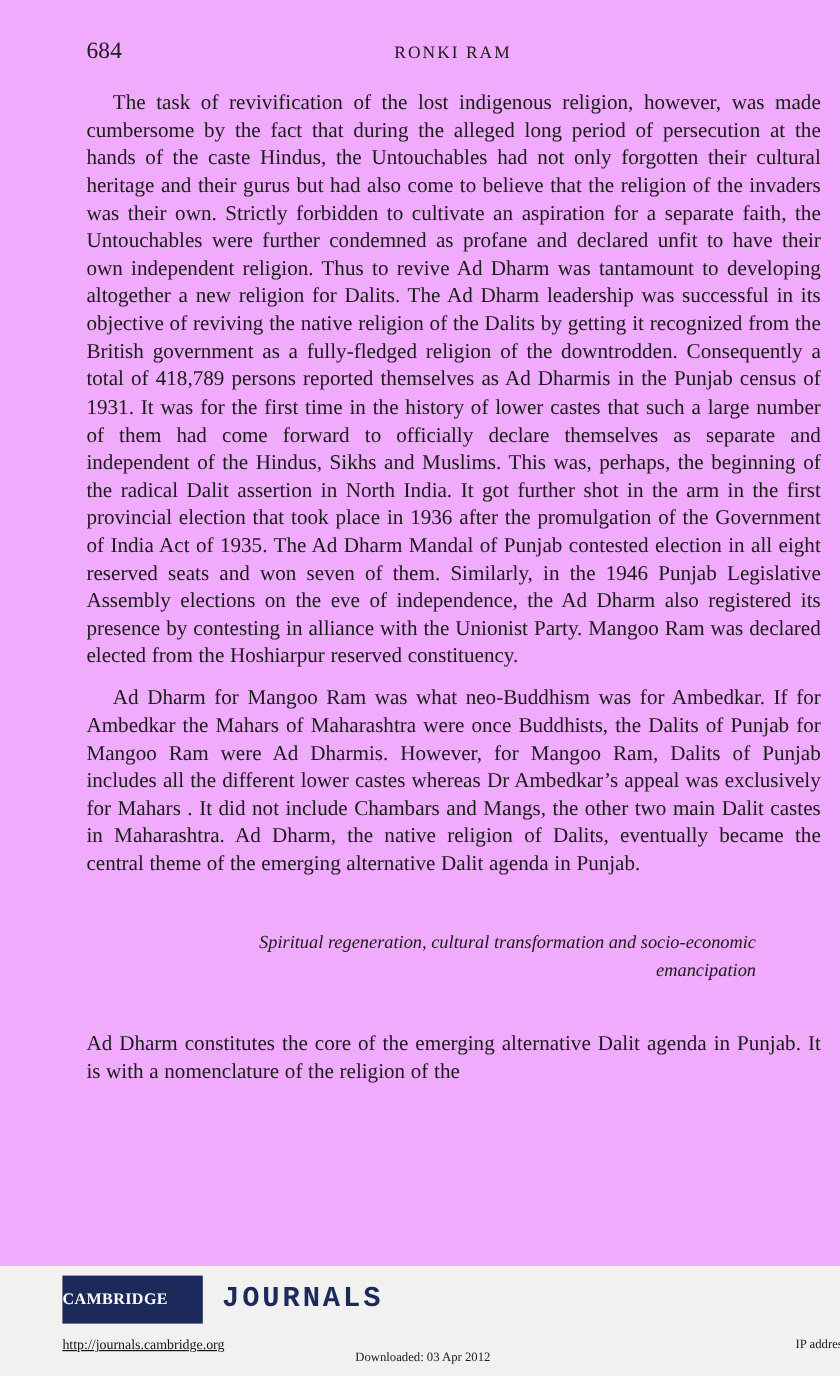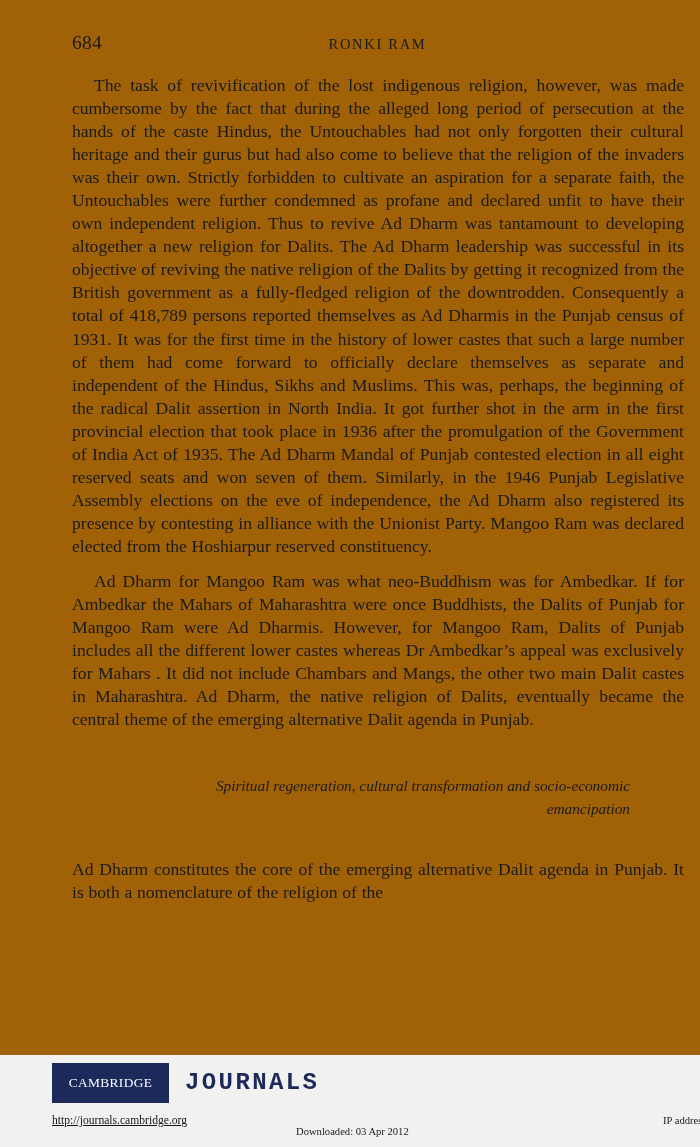--- a/index.html
+++ b/index.html
@@ -14,21 +14,21 @@
     position: relative;
     overflow: hidden;
     font-family: "Liberation Serif", "DejaVu Serif", serif;
     color: #1a1a1a;
     -webkit-font-smoothing: antialiased;
   }
 
   .page {
     position: absolute;
     inset: 0;
-    background: #a16207;
+    background: #f0abfc;
   }
 
   
   .runhead {
     position: absolute;
     top: 31px;
     left: 72px;
     width: 611px;
     height: 24px;
   }
@@ -101,21 +101,21 @@
     top: 8px;
     display: flex;
     align-items: center;
   }
   .cambridge-box {
     width: 117px;
     height: 40px;
     background: #1c2a5b;
     display: flex;
     align-items: center;
-    justify-content: center;
+    font-weight: bold;
   }
   .cambridge-word {
     color: #ffffff;
     font-family: "Liberation Serif", "DejaVu Serif", serif;
     font-size: 13.4px;
     letter-spacing: .35px;
     font-variant: small-caps;
     text-transform: uppercase;
     line-height: 1;
   }
@@ -174,21 +174,21 @@
     <p class="body indent">The task of revivification of the lost indigenous religion, however, was made cumbersome by the fact that during the alleged long period of persecution at the hands of the caste Hindus, the Untouchables had not only forgotten their cultural heritage and their gurus but had also come to believe that the religion of the invaders was their own. Strictly forbidden to cultivate an aspiration for a separate faith, the Untouchables were further condemned as profane and declared unfit to have their own independent religion. Thus to revive Ad Dharm was tantamount to developing altogether a new religion for Dalits. The Ad Dharm leadership was successful in its objective of reviving the native religion of the Dalits by getting it recognized from the British government as a fully-fledged religion of the downtrodden. Consequently a total of 418,789 persons reported themselves as Ad Dharmis in the Punjab census of 1931. It was for the first time in the history of lower castes that such a large number of them had come forward to officially declare themselves as separate and independent of the Hindus, Sikhs and Muslims. This was, perhaps, the beginning of the radical Dalit assertion in North India. It got further shot in the arm in the first provincial election that took place in 1936 after the promulgation of the Government of India Act of 1935. The Ad Dharm Mandal of Punjab contested election in all eight reserved seats and won seven of them. Similarly, in the 1946 Punjab Legislative Assembly elections on the eve of independence, the Ad Dharm also registered its presence by contesting in alliance with the Unionist Party. Mangoo Ram was declared elected from the Hoshiarpur reserved constituency.</p>
 
     <p class="body indent">Ad Dharm for Mangoo Ram was what neo-Buddhism was for Ambedkar. If for Ambedkar the Mahars of Maharashtra were once Buddhists, the Dalits of Punjab for Mangoo Ram were Ad Dharmis. However, for Mangoo Ram, Dalits of Punjab includes all the different lower castes whereas Dr Ambedkar’s appeal was exclusively for Mahars . It did not include Chambars and Mangs, the other two main Dalit castes in Maharashtra. Ad Dharm, the native religion of Dalits, eventually became the central theme of the emerging alternative Dalit agenda in Punjab.</p>
 
     <div class="gap-before-subhead"></div>
 
     <p class="subhead">Spiritual regeneration, cultural transformation and socio-economic emancipation</p>
 
     <div class="gap-after-subhead"></div>
 
-    <p class="body noindent">Ad Dharm constitutes the core of the emerging alternative Dalit agenda in Punjab. It is both a nomenclature of the religion of the</p>
+    <p class="body noindent">Ad Dharm constitutes the core of the emerging alternative Dalit agenda in Punjab. It is with a nomenclature of the religion of the</p>
 
   </div>
 
   <div class="footer">
 
     <div class="logo-row">
       <div class="cambridge-box">
         <span class="cambridge-word">CAMBRIDGE</span>
       </div>
       <span class="journals-word">JOURNALS</span>

